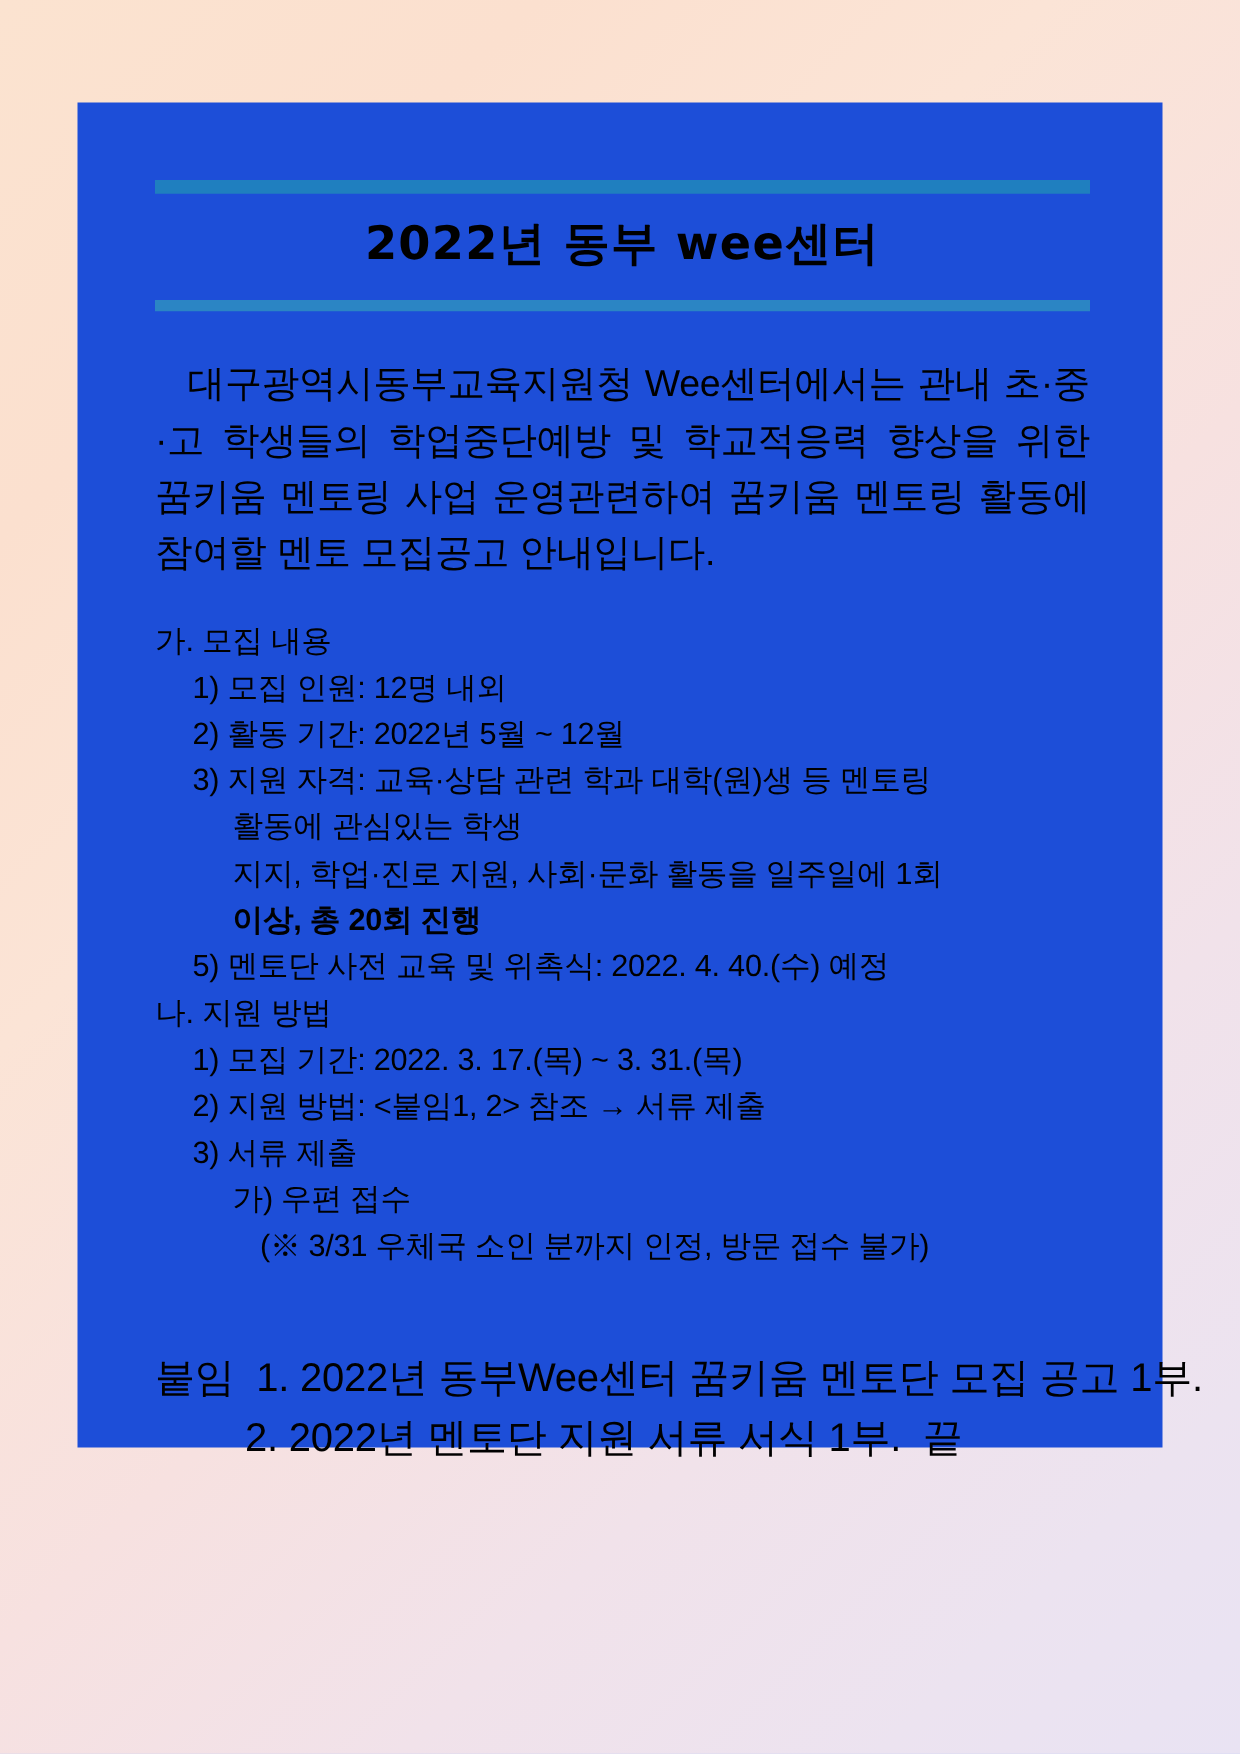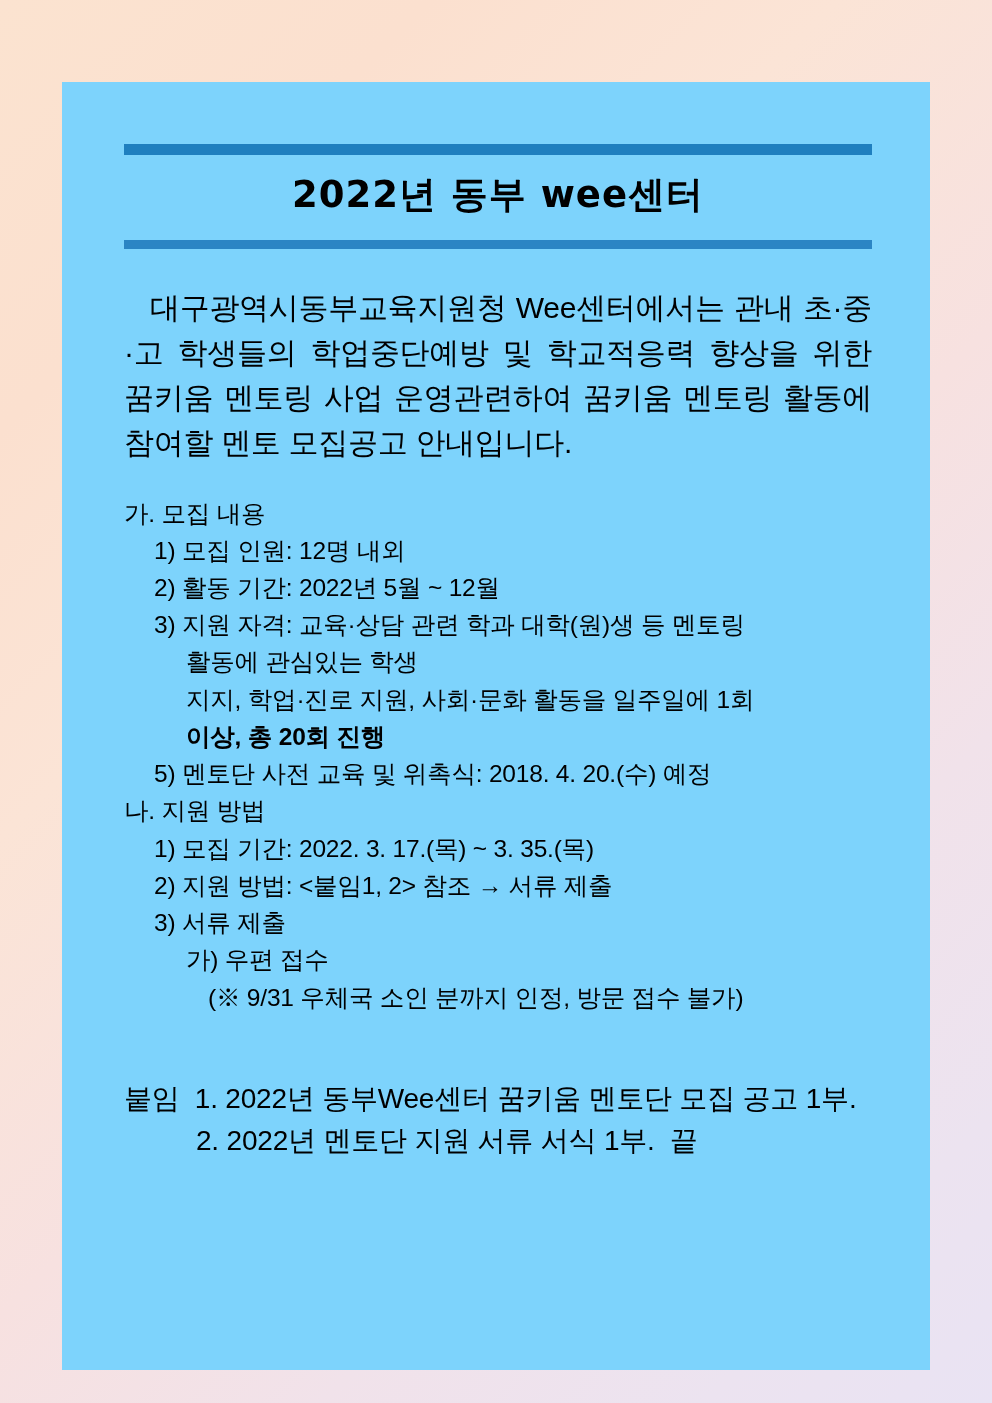--- a/index.html
+++ b/index.html
@@ -11,22 +11,22 @@
     height: 1403px;
     font-family: "Liberation Sans", sans-serif;
     background: linear-gradient(135deg, #fbe3d0 0%, #fbe0cf 18%, #fbe4d6 35%, #f7e1e0 55%, #f1e2ea 72%, #ece3f0 88%, #e9e3f3 100%);
     overflow: hidden;
   }
   .page {
     position: absolute;
     left: 62px;
     top: 82px;
     width: 868px;
-    height: 1288px;
-    background: #7dd3fc;
+    height: 1076px;
+    background: #1d4ed8;
   }
   .inner {
     position: absolute;
     left: 62px;
     top: 62px;
     right: 58px;
   }
   .rule-top {
     height: 11px;
     background: #1f7fbf;
@@ -70,21 +70,21 @@
     letter-spacing: -0.2px;
   }
   .lvl0 { padding-left: 0px; }
   .lvl1 { padding-left: 30px; }
   .lvl2 { padding-left: 62px; }
   .lvl3 { padding-left: 84px; }
   .lvl4 { padding-left: 190px; }
   .bold { font-weight: bold; }
   .attach {
     margin-top: 62px;
-    font-size: 28px;
+    font-size: 32px;
     line-height: 1.5;
     color: #000;
     letter-spacing: -0.2px;
   }
   .attach .a1 { padding-left: 0px; }
   .attach .a2 { padding-left: 72px; }
   .row { white-space: pre; }
 </style>
 </head>
 <body>
@@ -103,27 +103,27 @@
     <div class="intro"><span class="indent"></span><span>대구광역시동부교육지원청  Wee센터에서는  관내 초·중·고 학생들의 학업중단예방 및 학교적응력 향상을 위한 꿈키움 멘토링 사업 운영관련하여 꿈키움 멘토링 활동에 참여할 멘토 모집공고 안내입니다.</span></div>
 
     <div class="body-block">
       <div class="row lvl0">가. 모집 내용</div>
       <div class="row lvl1">1) 모집 인원: 12명 내외</div>
       <div class="row lvl1">2) 활동 기간: 2022년 5월 ~ 12월</div>
       <div class="row lvl1">3) 지원 자격: 교육·상담 관련 학과 대학(원)생 등 멘토링</div>
       <div class="row lvl2">활동에 관심있는 학생</div>
       <div class="row lvl2">지지, 학업·진로 지원, 사회·문화 활동을 일주일에 1회</div>
       <div class="row lvl2 bold">이상, 총 20회 진행</div>
-      <div class="row lvl1">5) 멘토단 사전 교육 및 위촉식: 2018. 4. 20.(수) 예정</div>
+      <div class="row lvl1">5) 멘토단 사전 교육 및 위촉식: 2022. 4. 40.(수) 예정</div>
       <div class="row lvl0">나. 지원 방법</div>
-      <div class="row lvl1">1) 모집 기간: 2022. 3. 17.(목) ~ 3. 35.(목)</div>
+      <div class="row lvl1">1) 모집 기간: 2022. 3. 17.(목) ~ 3. 31.(목)</div>
       <div class="row lvl1">2) 지원 방법: &lt;붙임1, 2&gt; 참조 → 서류 제출</div>
       <div class="row lvl1">3) 서류 제출</div>
       <div class="row lvl2">가) 우편 접수</div>
-      <div class="row lvl3">(※ 9/31 우체국 소인 분까지 인정, 방문 접수 불가)</div>
+      <div class="row lvl3">(※ 3/31 우체국 소인 분까지 인정, 방문 접수 불가)</div>
     </div>
 
     <div class="attach">
       <div class="row a1">붙임  1. 2022년 동부Wee센터 꿈키움 멘토단 모집 공고 1부.</div>
       <div class="row a2">2. 2022년 멘토단 지원 서류 서식 1부.  끝</div>
     </div>
 
   </div>
 </div>
 

